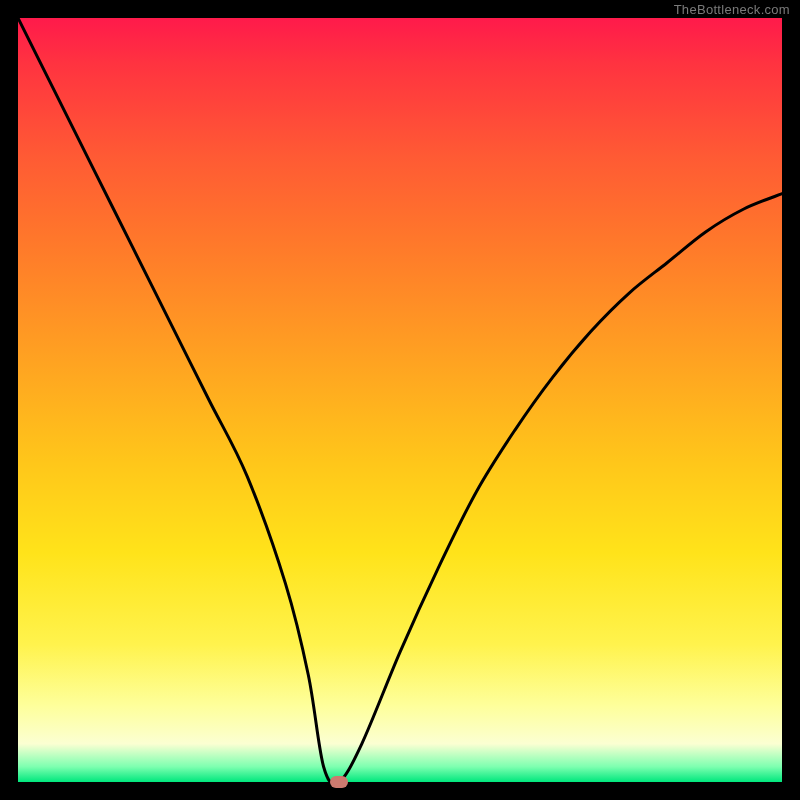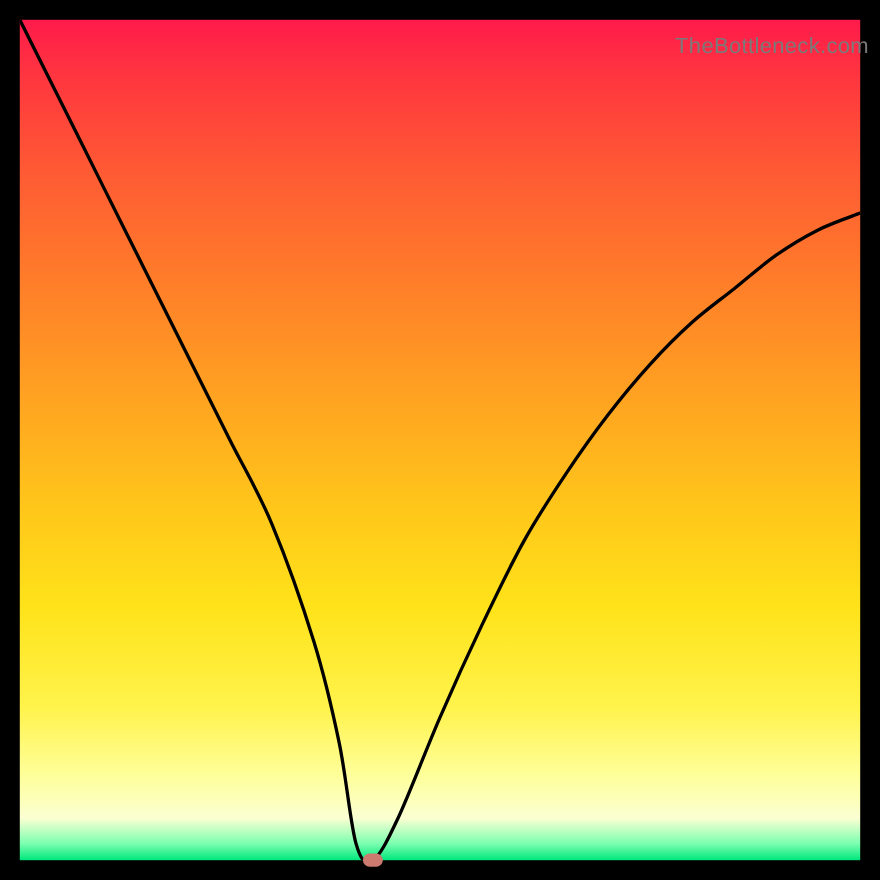--- a/index.html
+++ b/index.html
@@ -36,25 +36,24 @@
       #fbffd2 95%,
       #7dffb0 98%,
       #00e77d 100%
     );
   }
   .watermark {
     position: absolute;
     top: 2px;
     right: 10px;
     color: #7a7a7a;
-    font-size: 20px;
+    font-size: 13px;
     letter-spacing: 0.3px;
     user-select: none;
     pointer-events: none;
-    margin-top: 29px;
   }
   svg.curve {
     position: absolute;
     left: 0;
     top: 0;
     width: 764px;
     height: 764px;
     pointer-events: none;
   }
   .marker {

